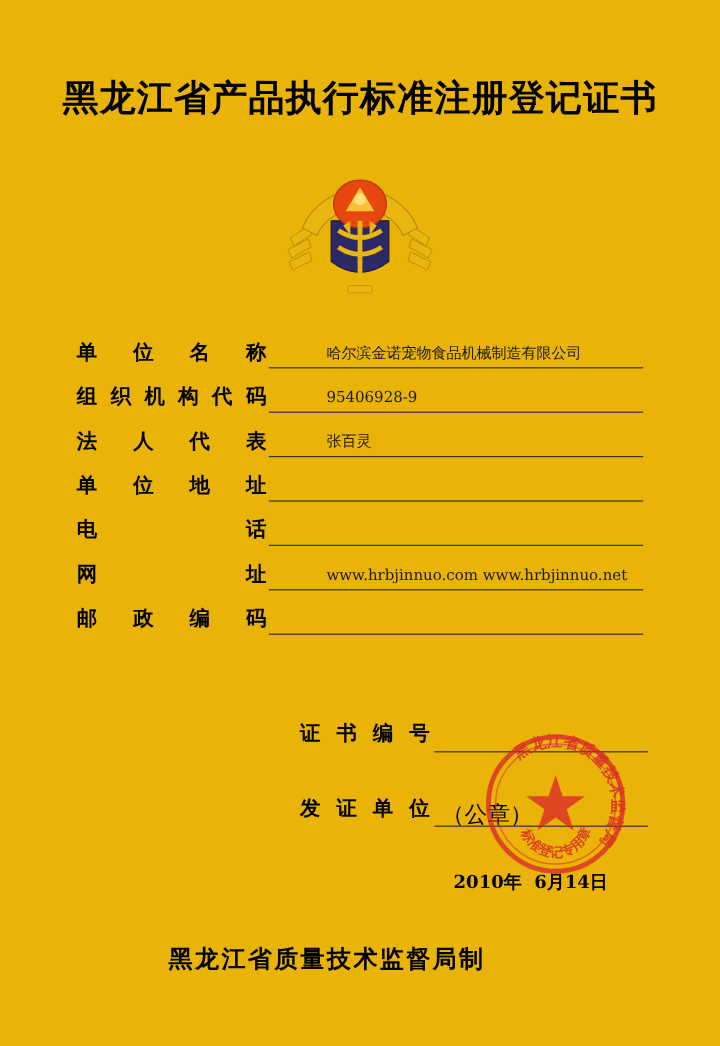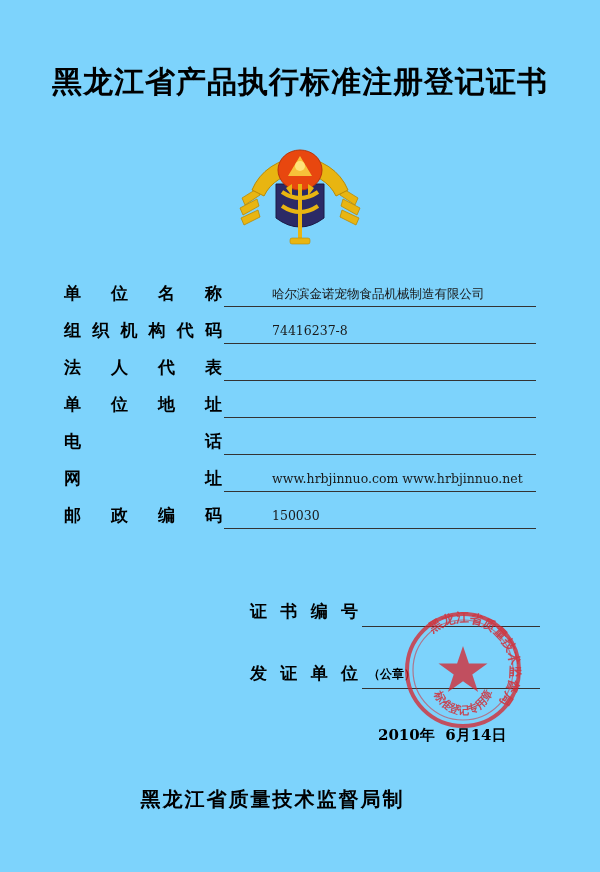--- a/index.html
+++ b/index.html
@@ -13,21 +13,21 @@
     position: relative;
     font-family: "DejaVu Sans", "Liberation Sans", sans-serif;
     color: #111;
     overflow: hidden;
   }
 
   .page {
     position: absolute;
     left: 0; top: 0;
     width: 600px; height: 872px;
-    background: #7dd3fc;
+    background: #eab308;
   }
 
   
   .title {
     position: absolute;
     left: 0; top: 62px;
     width: 600px;
     text-align: center;
     font-family: "DejaVu Serif", "Liberation Serif", serif;
     font-weight: bold;
@@ -105,22 +105,22 @@
     font-weight: bold;
     font-size: 17px;
     color: #000;
     display: flex;
     justify-content: space-between;
   }
   .lower-value {
     position: absolute;
     left: 118px; top: 6px;
     font-family: "DejaVu Serif", "Liberation Serif", serif;
-    font-weight: bold;
-    font-size: 12px;
+    font-weight: normal;
+    font-size: 19px;
     color: #000;
   }
   .lower-rule {
     position: absolute;
     left: 112px; top: 28px;
     width: 178px;
     border-bottom: 1px solid #333;
   }
 
   
@@ -210,31 +210,32 @@
     <div class="field-row">
       <div class="field-label">
           <span>组</span>
           <span>织</span>
           <span>机</span>
           <span>构</span>
           <span>代</span>
           <span>码</span>
         </div>
       <div class="field-rule"></div>
-      <div class="field-value">74416237-8</div>
+      <div class="field-value">95406928-9</div>
     </div>
 
     <div class="field-row">
       <div class="field-label">
           <span>法</span>
           <span>人</span>
           <span>代</span>
           <span>表</span>
         </div>
       <div class="field-rule"></div>
+      <div class="field-value">张百灵</div>
     </div>
 
     <div class="field-row">
       <div class="field-label">
           <span>单</span>
           <span>位</span>
           <span>地</span>
           <span>址</span>
         </div>
       <div class="field-rule"></div>
@@ -258,21 +259,20 @@
     </div>
 
     <div class="field-row">
       <div class="field-label">
           <span>邮</span>
           <span>政</span>
           <span>编</span>
           <span>码</span>
         </div>
       <div class="field-rule"></div>
-      <div class="field-value">150030</div>
     </div>
 
   </div>
 
   <div class="lower">
 
     <div class="lower-row">
       <div class="lower-label">
           <span>证</span>
           <span>书</span>

